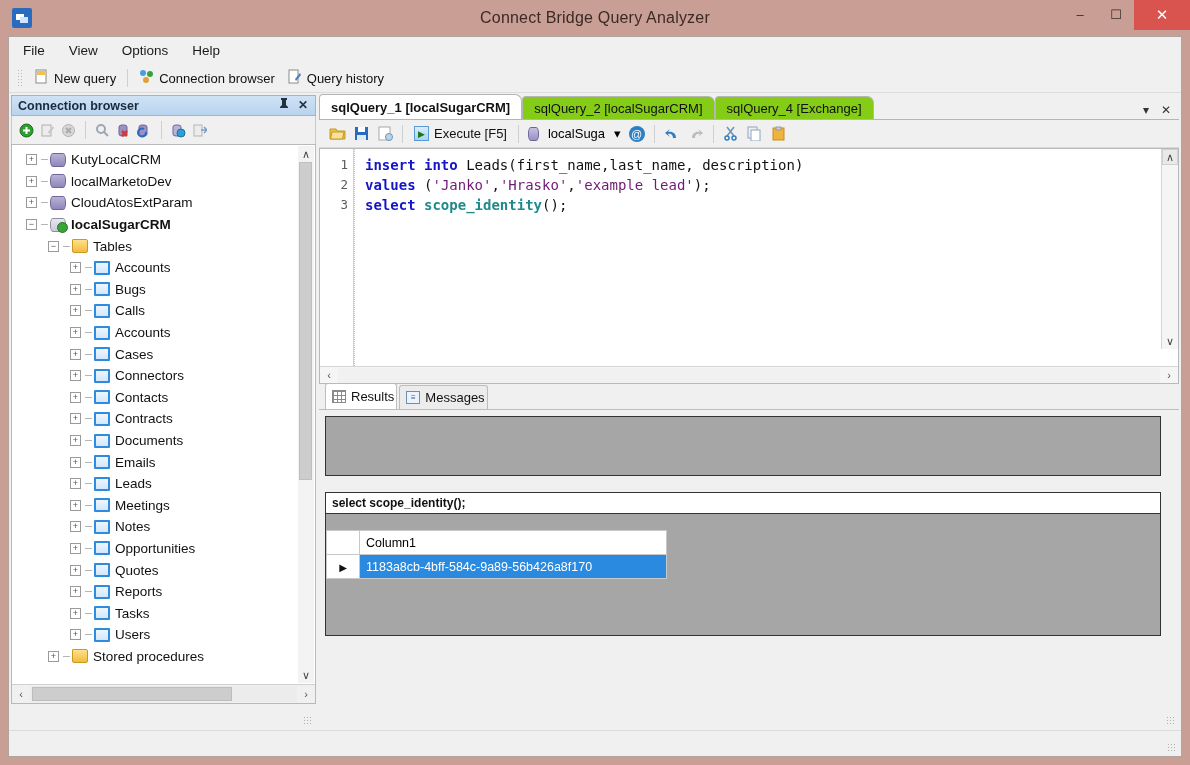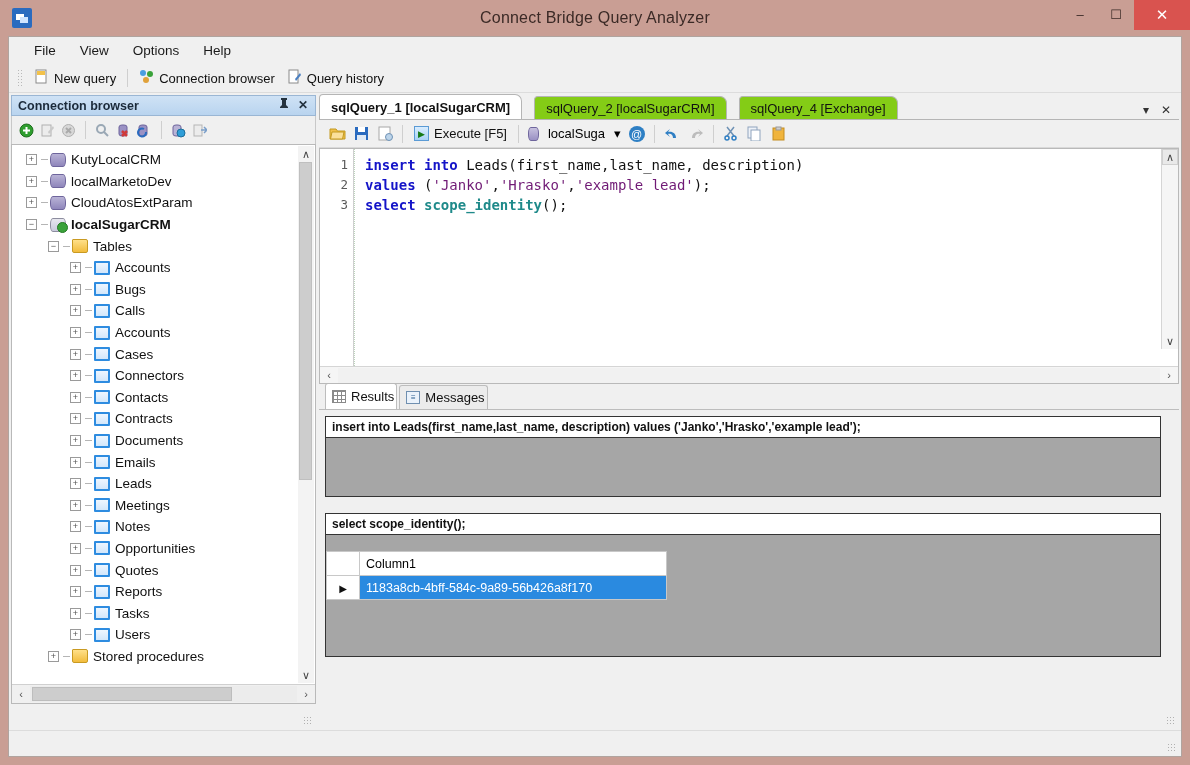--- a/index.html
+++ b/index.html
@@ -38,21 +38,21 @@
   .win-btn.close { background:#d9534f; color:#fff; width:56px; height:30px; font-size:15px; }
   
   .client {
     flex:1; margin:0 8px 8px 8px; background:#f0f0f0;
     border:1px solid #b0a49f;
     display:flex; flex-direction:column; min-height:0;
   }
   
   .menubar {
     height:27px; flex:0 0 27px; background:#f0f0f0;
-    display:flex; align-items:center; padding-left:14px; gap:2px;
+    display:flex; align-items:center; padding-left:3px; gap:2px;
   }
   .menu-item { padding:4px 11px; font-size:13.5px; color:#1a1a1a; }
   
   .toolbar {
     height:29px; flex:0 0 29px; background:#f0f0f0;
     display:flex; align-items:center; padding-left:8px;
     border-bottom:1px solid #dcdcdc;
   }
   .grip { width:6px; height:18px; margin-right:5px;
     background-image:radial-gradient(#b9b9b9 40%, transparent 41%);
@@ -125,21 +125,21 @@
   .vs-thumb { position:absolute; left:1px; width:13px; background:#cdcdcd; border:1px solid #bfbfbf;}
   .dock-status { height:24px; flex:0 0 24px; background:#f0f0f0; position:relative; }
   .dock-status:after {
     content:""; position:absolute; right:4px; bottom:3px; width:9px; height:9px;
     background-image:radial-gradient(#b0b0b0 40%, transparent 41%);
     background-size:3px 3px;
   }
   
   .right { flex:1; min-width:0; display:flex; flex-direction:column; }
   .tabbar {
-    height:25px; flex:0 0 25px; display:flex; align-items:flex-end; gap:16px;
+    height:25px; flex:0 0 25px; display:flex; align-items:flex-end; gap:4px;
     background:#f0f0f0; border-bottom:1px solid #b5b5b5; position:relative;text-align:right;
   }
   .tab {
     height:23px; padding:0 11px; font-size:13px; display:flex; align-items:center;
     background:#84cc16; border:1px solid #b5b5b5; border-bottom:none;
     border-radius:4px 7px 0 0; margin-right:-4px; color:#111;
     transform:skewX(0deg);
   }
   .tab.active { background:#fff; font-weight:bold; height:25px; z-index:3; position:relative; }
   .tab-right-ctrls {
@@ -646,21 +646,20 @@
             <span>Results</span>
           </div>
           <div class="rtab">
             <span class="msg-icon">≡</span>
             <span>Messages</span>
           </div>
         </div>
 
         <div class="res-area">
           <div class="res-block">
-            <div class="res-head">insert into Leads(first_name,last_name, description) values ('Janko','Hrasko','example lead');</div>
             <div class="res-body1"></div>
           </div>
           <div class="res-block">
             <div class="res-head">select scope_identity();</div>
             <div class="res-body2">
               <table class="gtable">
                 <tbody>
                     <tr>
                   <th class="gsel-col"></th>
                   <th class="gcol">Column1</th>

